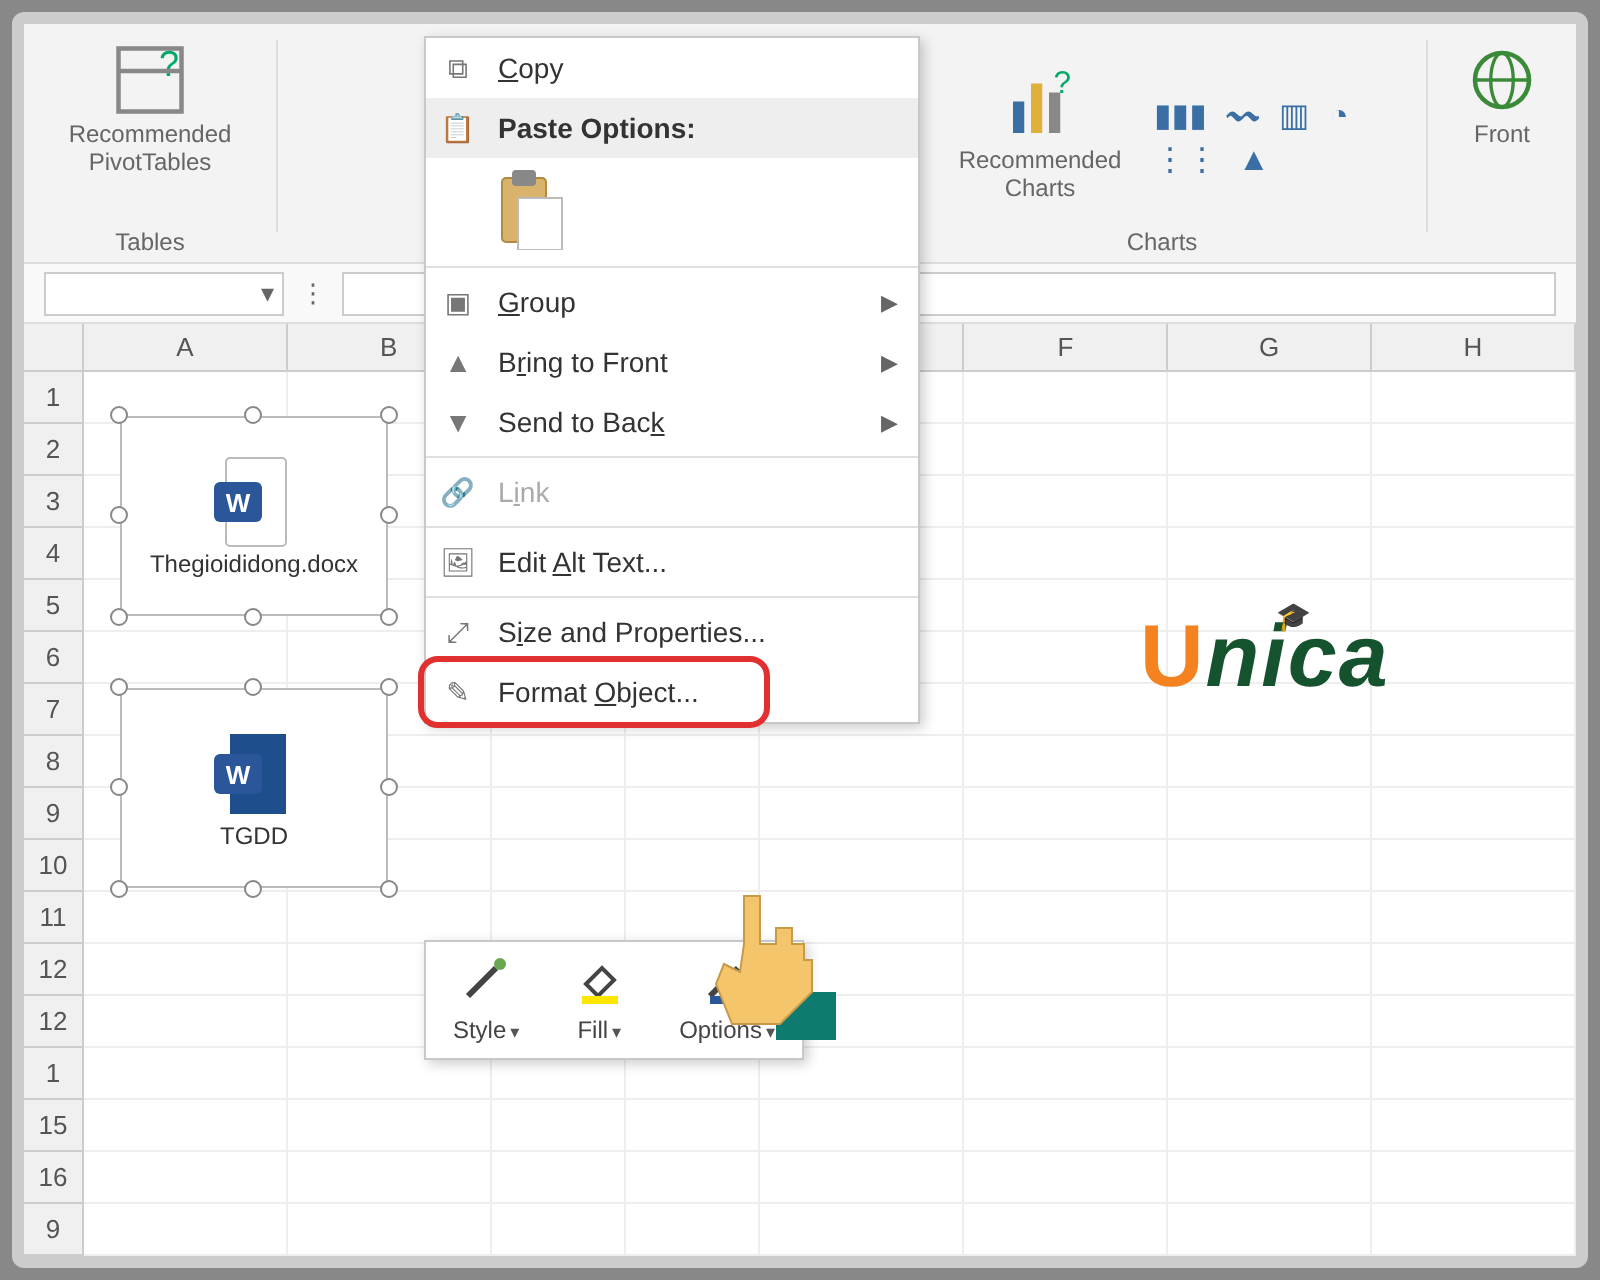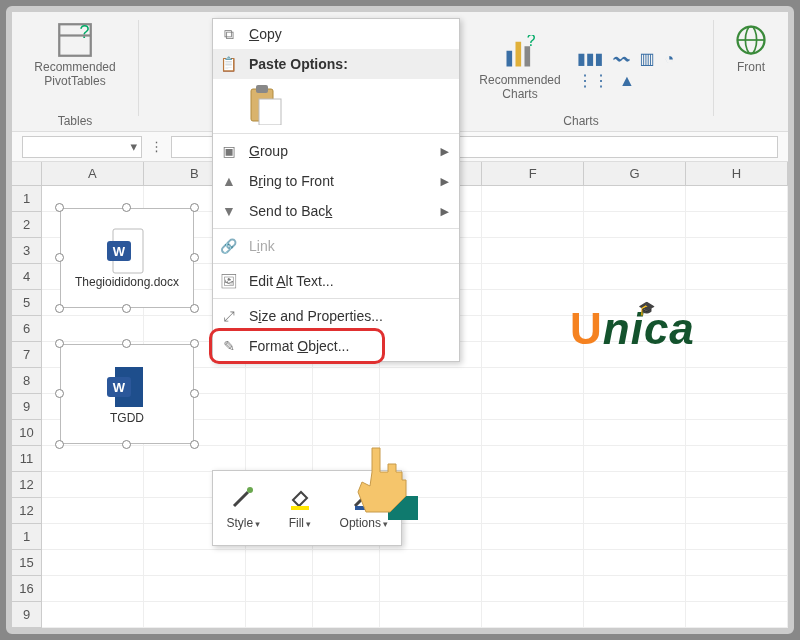--- a/index.html
+++ b/index.html
@@ -42,21 +42,21 @@
   .ctx .row.disabled { color:#aaa;}
   .ctx .ico { width:20px; display:flex; align-items:center; justify-content:center; color:#777; font-size:14px;}
   .ctx .arr { position:absolute; right:10px; color:#666; font-size:11px;}
   .ctx .hdr { background:#eee; font-weight:600; }
   .ctx .sep { height:1px; background:#e0e0e0; margin:2px 0;}
   .ctx u { text-decoration:underline;}
   .pastebig { height:52px; display:flex; align-items:center; padding-left:36px;}
   .pastebig svg { width:34px; height:40px;}
   .redbox { position:absolute; border:3px solid #e03030; border-radius:10px; width:176px; height:36px; pointer-events:none;}
   
-  .minitb { position:absolute; top:458px; left:200px; width:190px; height:76px; background:#fff; border:1px solid #c8c8c8; box-shadow:2px 2px 6px rgba(0,0,0,.2); display:flex; align-items:center; justify-content:space-around; z-index:5;}
+  .minitb { position:absolute; top:458px; left:200px; width:190px; height:60px; background:#fff; border:1px solid #c8c8c8; box-shadow:2px 2px 6px rgba(0,0,0,.2); display:flex; align-items:center; justify-content:space-around; z-index:5;}
   .minitb .btn { display:flex; flex-direction:column; align-items:center; font-size:12px; color:#444; gap:4px;}
   .minitb .btn .arrd { font-size:9px; color:#555; margin-left:2px;}
   
   .hand { position:absolute; top:426px; left:330px; z-index:20;}
   
   .unica { position:absolute; top:292px; left:558px; font-size:44px; font-weight:800; letter-spacing:1px;}
   .unica .u { color:#f58220;}
   .unica .rest { color:#14532d;font-style:italic;}
   .unica .dot { position:absolute; top:-4px; right:38px; font-size:14px; color:#1079c5;}
 </style>

